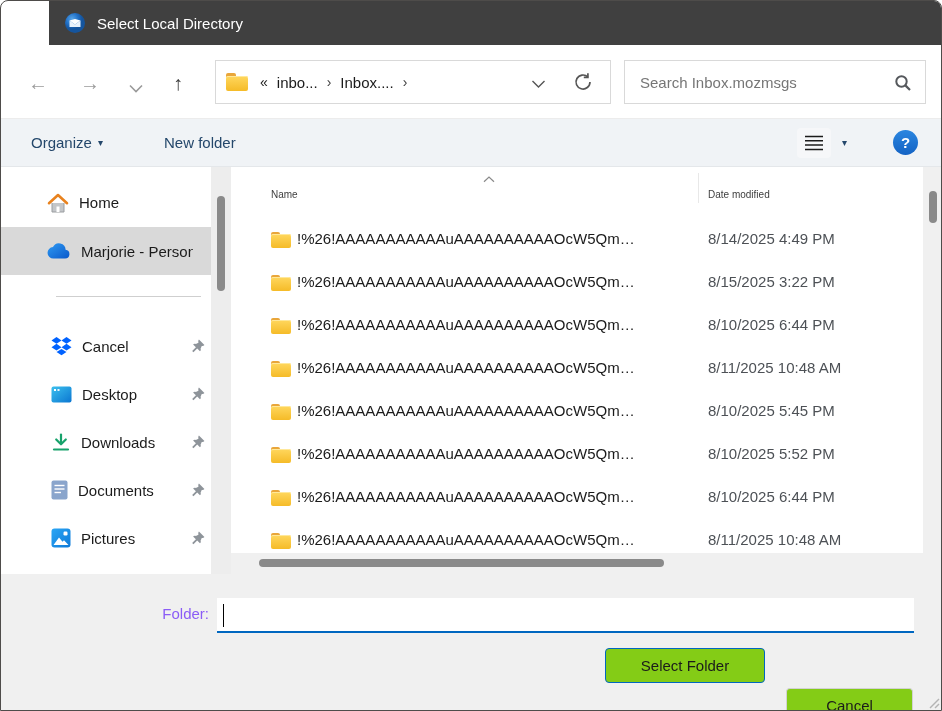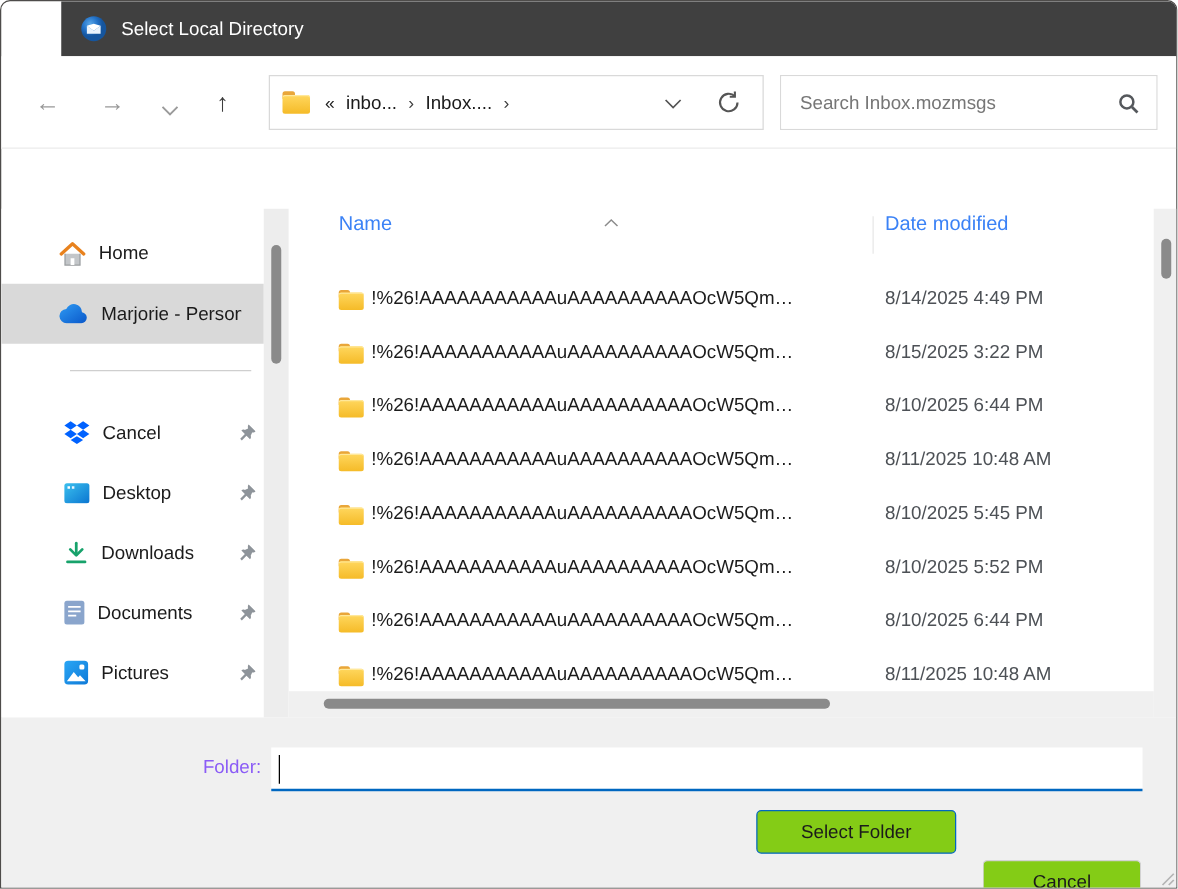--- a/index.html
+++ b/index.html
@@ -75,21 +75,21 @@
   .s-g { height:30px; padding-left:50px; }
   .s-dropbox { top:164px; } .s-desktop { top:212px; } .s-downloads { top:260px; }
   .s-documents { top:308px; } .s-pictures { top:356px; }
   .pin { position:absolute; left:190px; width:14px; height:14px; }
   .side-track { position:absolute; left:210px; top:0; width:20px; height:407px; background:#ededed; }
   .side-thumb { position:absolute; left:6px; top:29px; width:8px; height:95px; background:#8a8a8a;
                 border-radius:4px; }
 
   
   .filelist { position:absolute; left:230px; top:166px; width:692px; height:407px; background:#fff; }
-  .col-head { position:absolute; top:4px; font-size:16px; color:#3b82f6; white-space:nowrap; }
+  .col-head { position:absolute; top:22px; font-size:10px; color:#404040; white-space:nowrap; }
   .ch-name { left:40px; } .ch-date { left:477px; }
   .sort-caret { position:absolute; left:252px; top:2px; }
   .col-div { position:absolute; left:467px; top:6px; width:1px; height:30px; background:#e8e8e8; }
   .frow { position:absolute; left:0; width:692px; height:43px; }
   .frow .ficon { position:absolute; left:40px; top:13px; width:20px; height:16px; }
   .frow .fname { position:absolute; left:66px; top:11px; font-size:15px; color:#1b1b1b;
                  white-space:nowrap; overflow:hidden; max-width:400px; }
   .frow .fdate { position:absolute; left:477px; top:11px; font-size:15px; color:#4d5156;
                  white-space:nowrap; }
   .hscroll-track { position:absolute; left:0; top:386px; width:692px; height:21px; background:#f0f0f0; }
@@ -181,20 +181,42 @@
       <input type="text" placeholder="Search Inbox.mozmsgs" style="">
       <div class="search-glyph">
         <svg width="18" height="18" viewBox="0 0 18 18">
           <circle cx="7.5" cy="7.5" r="5.2" fill="none" stroke="#55585c" stroke-width="2"></circle>
           <line x1="11.6" y1="11.6" x2="16" y2="16" stroke="#55585c" stroke-width="2.2"></line>
         </svg>
       </div>
     </div>
   </div>
 
+  <div class="toolbar">
+    <div class="tool-link t-organize">
+      <span>Organize</span><span class="t-caret">▾</span>
+    </div>
+    <div class="tool-link t-newfolder">
+      <span>New folder</span>
+    </div>
+    <div class="view-btn">
+      <svg width="18" height="16" viewBox="0 0 18 16">
+        <g stroke="#1b1b1b" stroke-width="1.5">
+            <line x1="0" y1="1.5" x2="18" y2="1.5"></line>
+            <line x1="0" y1="5.8" x2="18" y2="5.8"></line>
+            <line x1="0" y1="10.1" x2="18" y2="10.1"></line>
+            <line x1="0" y1="14.4" x2="18" y2="14.4"></line>
+          </g>
+      </svg>
+    </div>
+    <div class="view-caret"><span>▾</span></div>
+    <div class="help-btn">
+        <span>?</span>
+      </div>
+  </div>
 
   <div class="sidebar">
 
     <div class="side-item s-home">
       <svg width="22" height="20" viewBox="0 0 22 20">
         <path d="M5 10 L5 19 L17 19 L17 10" fill="#c3c6c9" stroke="#9a9da0" stroke-width="1"></path>
         <path d="M9.5 19 L9.5 13.5 L12.5 13.5 L12.5 19" fill="#ffffff"></path>
         <path d="M2 10.2 L11 2 L20 10.2" fill="none" stroke="#e8821e" stroke-width="2.6" stroke-linecap="round" stroke-linejoin="round"></path>
       </svg>
       <span class="lbl">Home</span>

